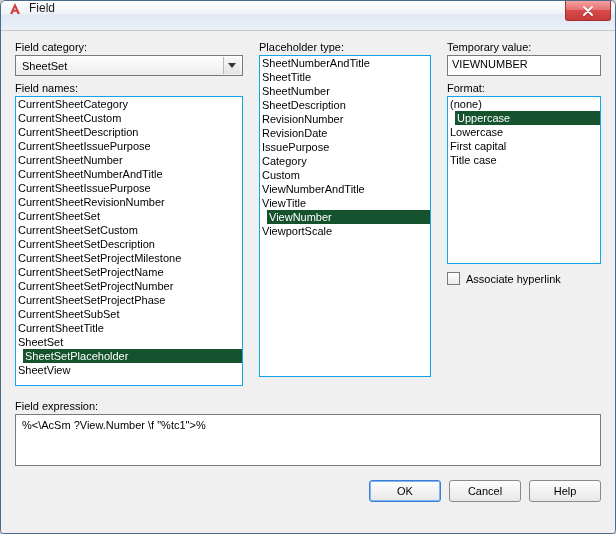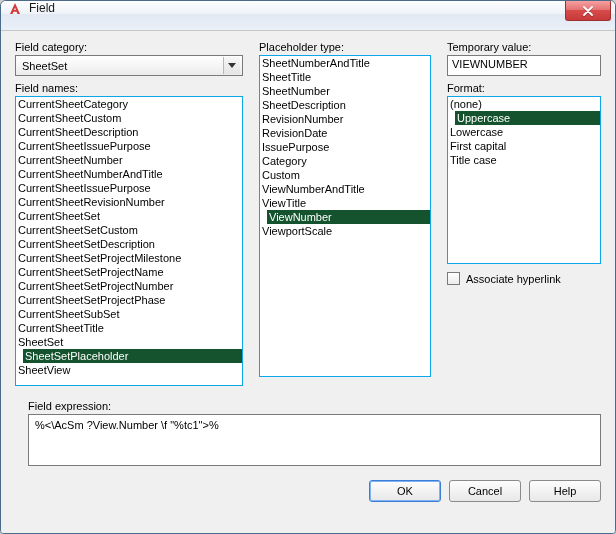--- a/index.html
+++ b/index.html
@@ -97,21 +97,21 @@
     background:#fff;
     padding:2px 4px;
     font-size:11px;
   }
 
   .checkbox-row { display:flex; align-items:center; gap:6px; margin-top:8px; }
   .checkbox {
     width:13px;height:13px;border:1px solid #7a7a7a;background:linear-gradient(#fff,#ececec);
   }
 
-  .expr-section { margin-top:14px;margin-left:13px; }
+  .expr-section { margin-top:14px; }
   .expr-box {
     border:1px solid #7a7a7a;
     background:#fff;
     height:52px;
     padding:4px 6px;
     font-size:11px;
   }
 
   .buttons {
     margin-top:14px;

